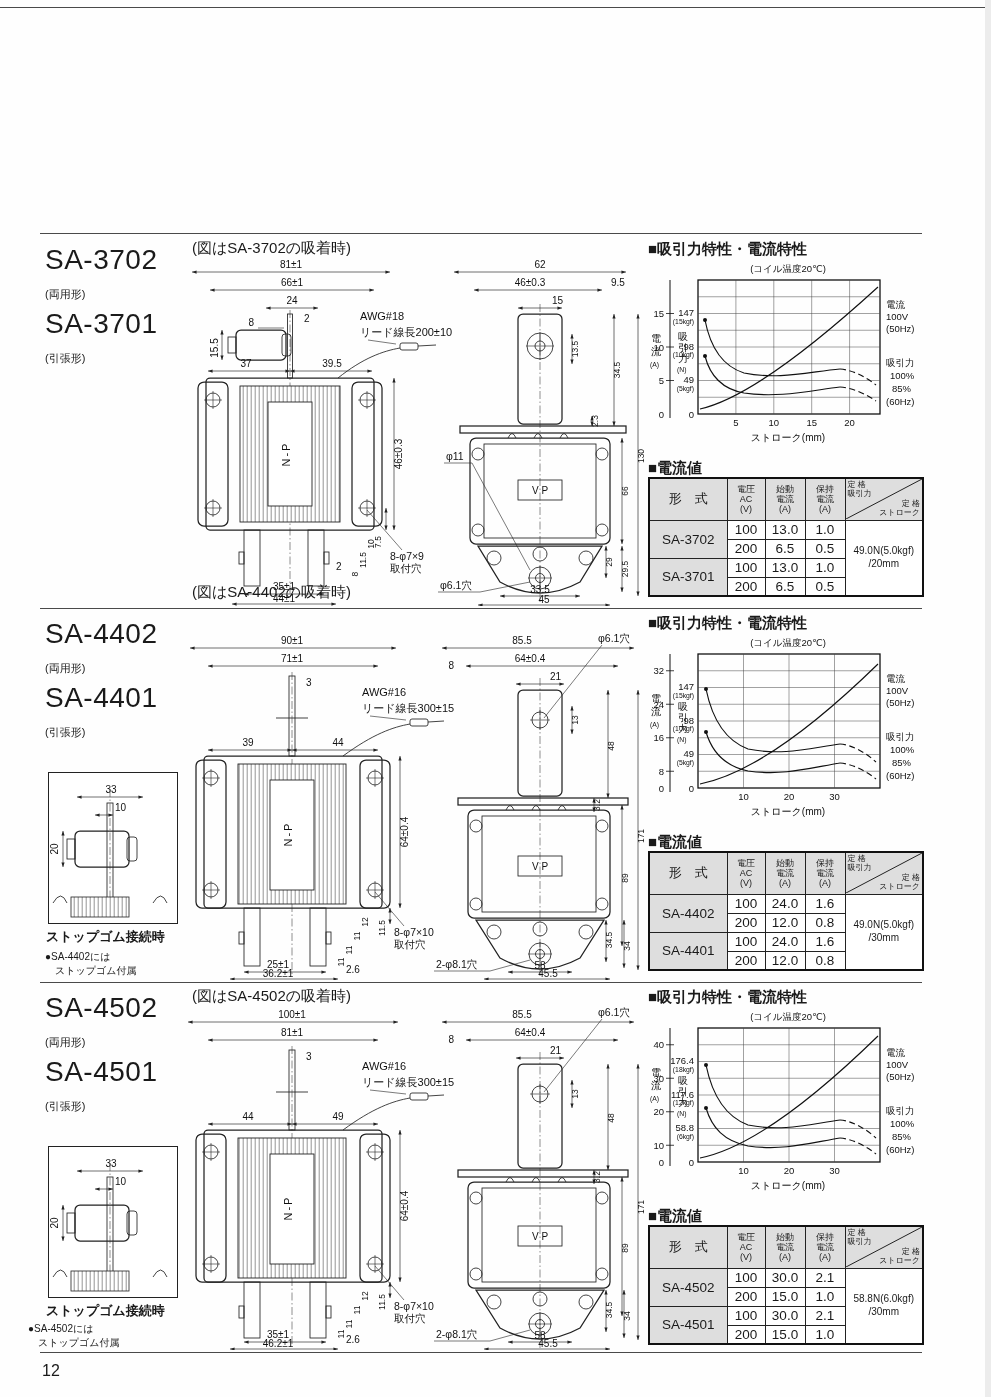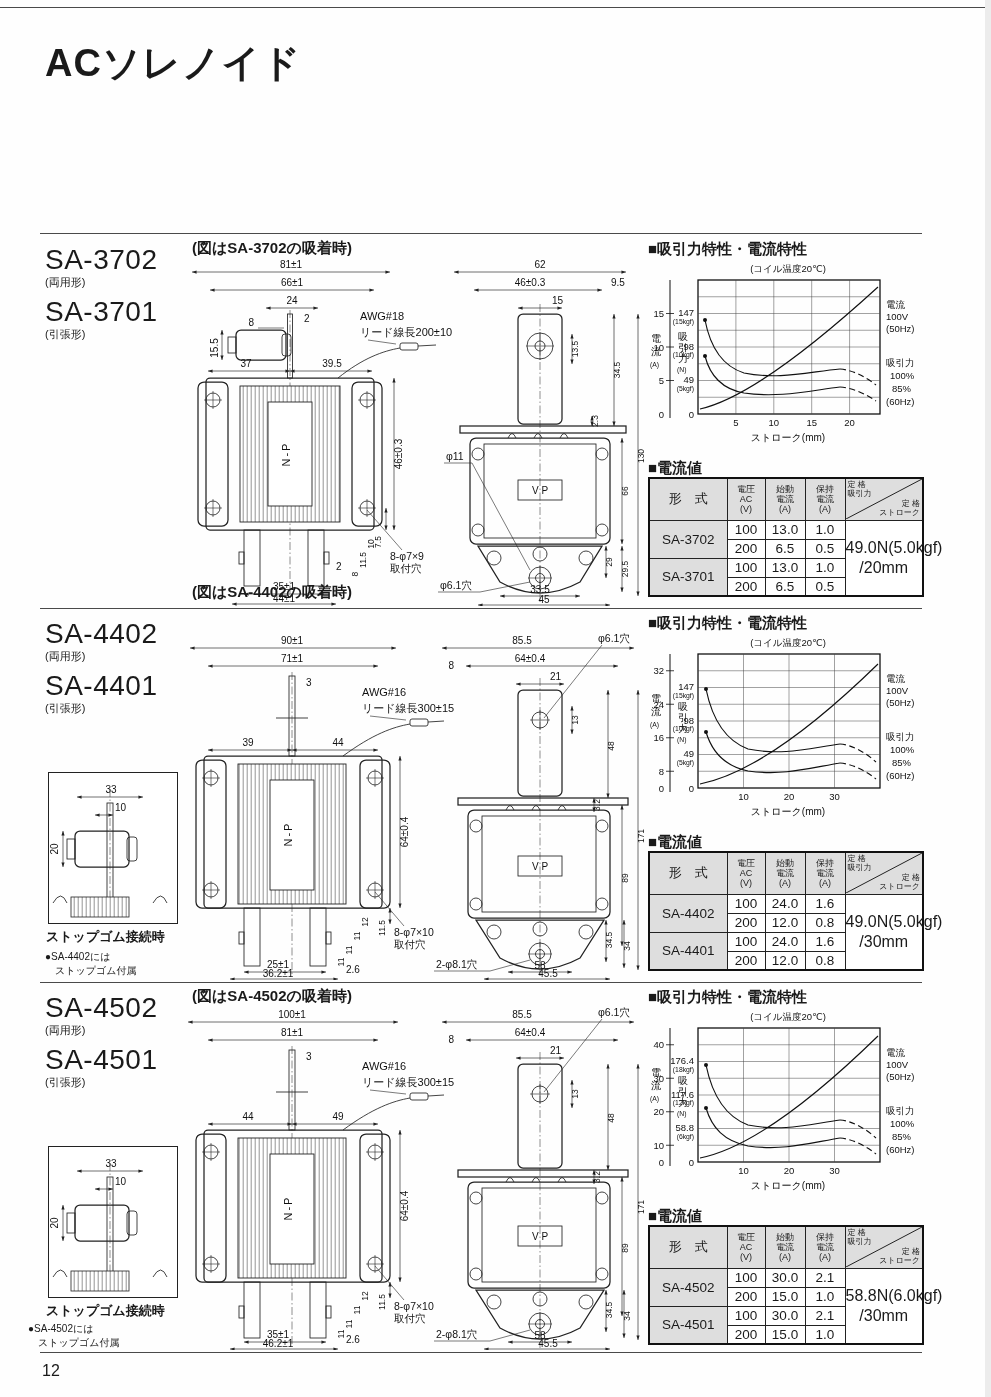--- a/index.html
+++ b/index.html
@@ -4,22 +4,22 @@
 <style>
 *{margin:0;padding:0;box-sizing:border-box}
 html,body{background:#fff}
 .page{position:relative;width:991px;height:1397px;background:#fefefe;color:#1a1a1a;
   font-family:"Liberation Sans","DejaVu Sans",sans-serif;overflow:hidden}
 .abs{position:absolute}
 .hr{position:absolute;height:1px;background:#4a4a4a}
 .edge-strip{position:absolute;right:0;top:0;width:6px;height:100%;background:#ececec}
 .title{font-size:38px;font-weight:bold;letter-spacing:1px}
 .model-name{font-size:28px;letter-spacing:.5px;line-height:1.0}
-.model-type{font-size:11px;margin-top:1px}
-.fig-caption{font-size:15px;font-weight:bold}
+.model-type{font-size:11px;margin-top:13px}
+.fig-caption{font-size:15px;font-weight:normal}
 .sec-heading{font-size:15px;font-weight:bold}
 .note{font-size:10px;font-weight:normal;line-height:1.4}
 .inset-caption{font-size:13px;font-weight:bold}
 .pagenum{font-size:16px}
 svg{display:block}
 svg text{font-family:"Liberation Sans","DejaVu Sans",sans-serif;fill:#111}
 .dt{font-size:10px}
 .dts{font-size:8.5px}
 .ann{font-size:10.5px}
 .awg{font-size:11px}
@@ -39,33 +39,32 @@
 .curve{stroke:#111;stroke-width:1.15;fill:none}
 .curved{stroke:#111;stroke-width:1.15;fill:none;stroke-dasharray:6 3.5}
 .gt10{font-size:10px}
 .gt95{font-size:9.5px}
 .gt7{font-size:6.8px}
 .ctable{border-collapse:collapse;table-layout:fixed;background:#fff;border:2px solid #111}
 .ctable td{border:1px solid #222;text-align:center;vertical-align:middle;font-size:13.5px;padding:0;height:19px}
 .ctable .hc{background:#dedede;font-size:9px;line-height:1.12}
 .ctable .mh{font-size:13px}
 .ctable .mc{background:#dedede;font-size:13.5px}
-.ctable .rc{font-size:16px;line-height:1.25}
+.ctable .rc{font-size:10px;line-height:1.25}
 .diagcell{position:relative;background:#dedede}
 .diagcell svg{position:absolute;left:0;top:0}
 .diagcell .tl{position:absolute;left:2px;top:2px;font-size:8px;line-height:1.1;text-align:left}
 .diagcell .br{position:absolute;right:2px;bottom:2px;font-size:8px;line-height:1.1;text-align:right}
 </style>
 </head>
 <body>
 
 <div class="page">
   <div class="hr" style="top:7px;left:0;width:991px"></div>
   <div class="edge-strip"></div>
-  <div class="abs title" style="left:45px;top:38px">ACソレノイド</div>
 
   <div class="hr" style="top:233px;left:40px;width:882px"></div>
   <div class="abs" style="left:45px;top:246px">
     <div class="model-name">SA-3702</div>
     <div class="model-type">(両用形)</div>
     <div class="model-name" style="margin-top:8px">SA-3701</div>
     <div class="model-type">(引張形)</div>
   </div>
   <div class="abs fig-caption" style="left:192px;top:239px">(図はSA-3702の吸着時)</div>
 

